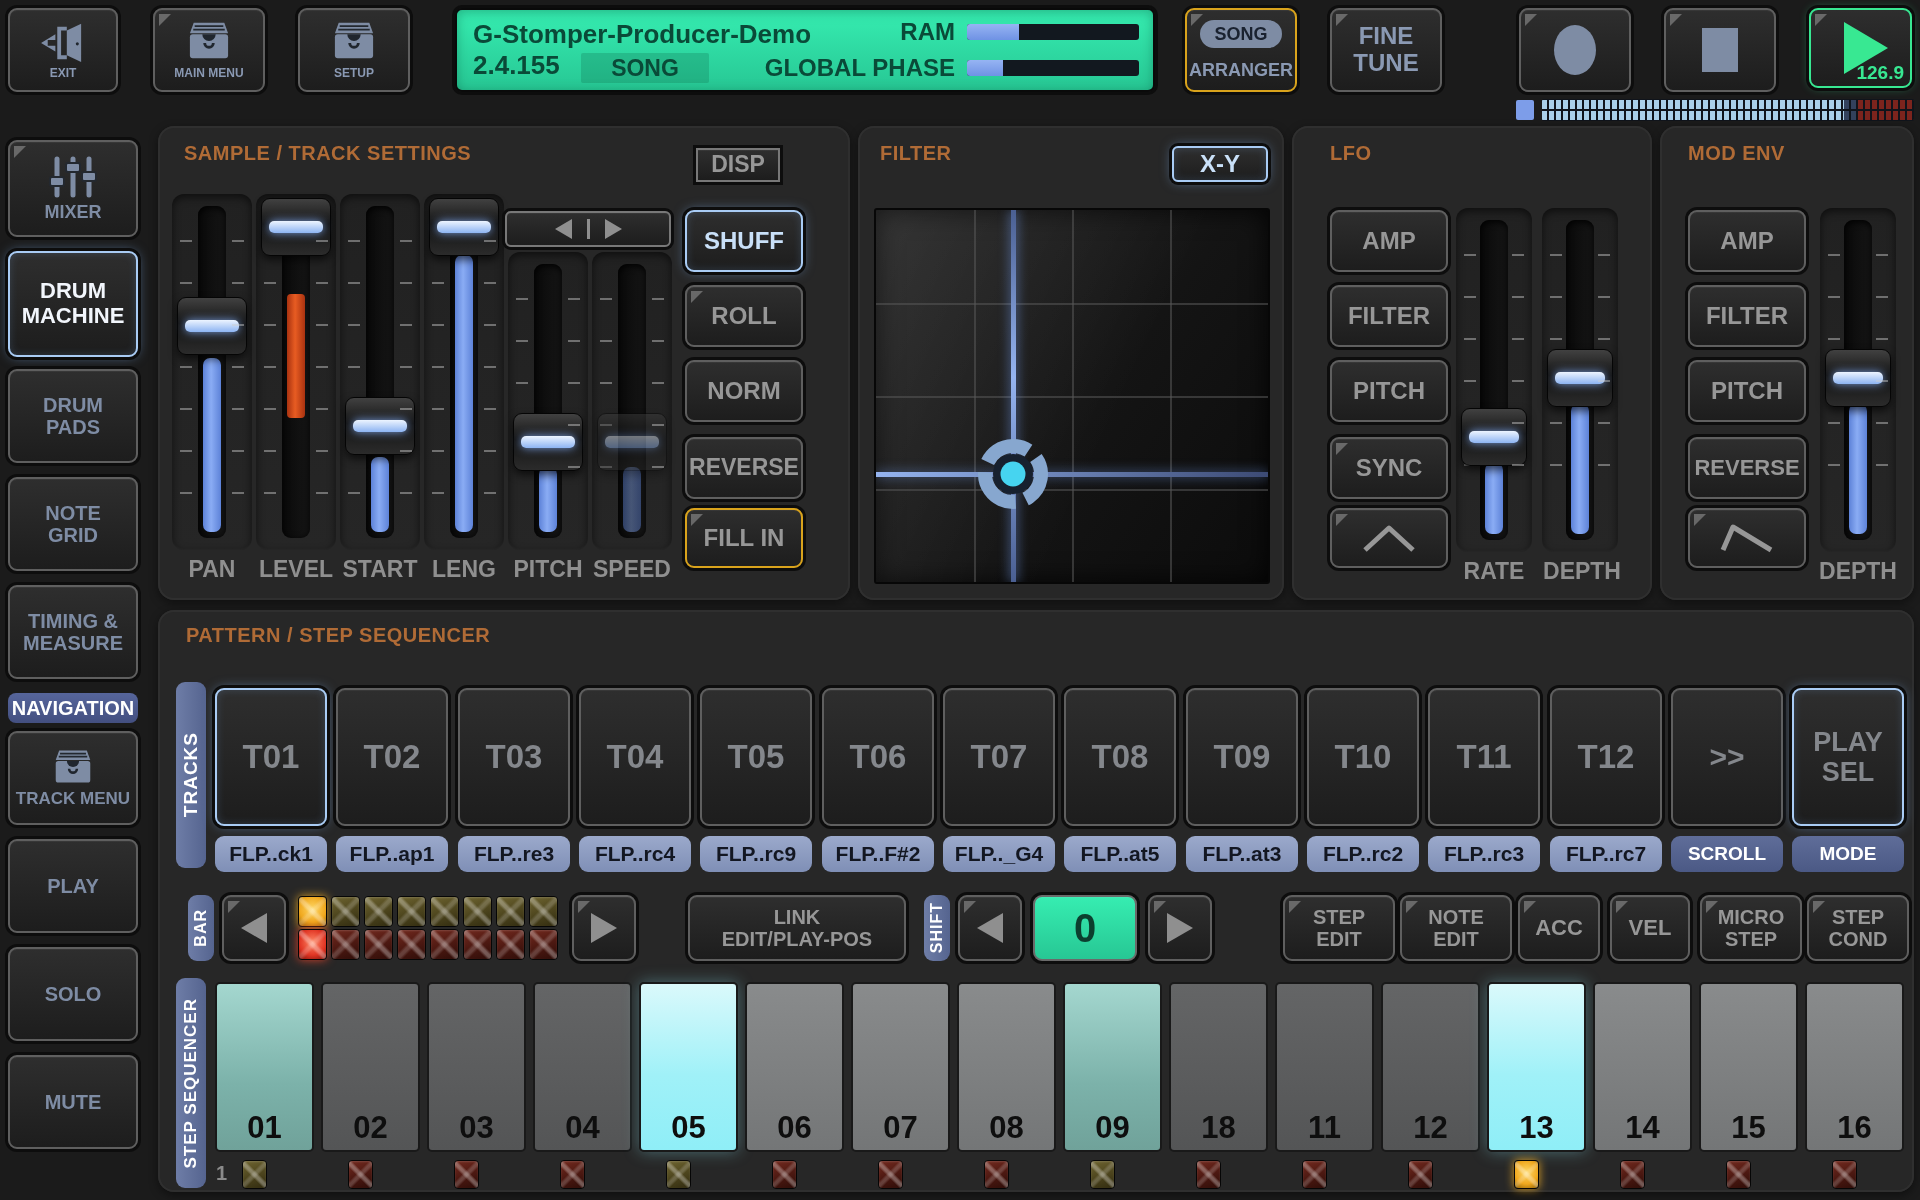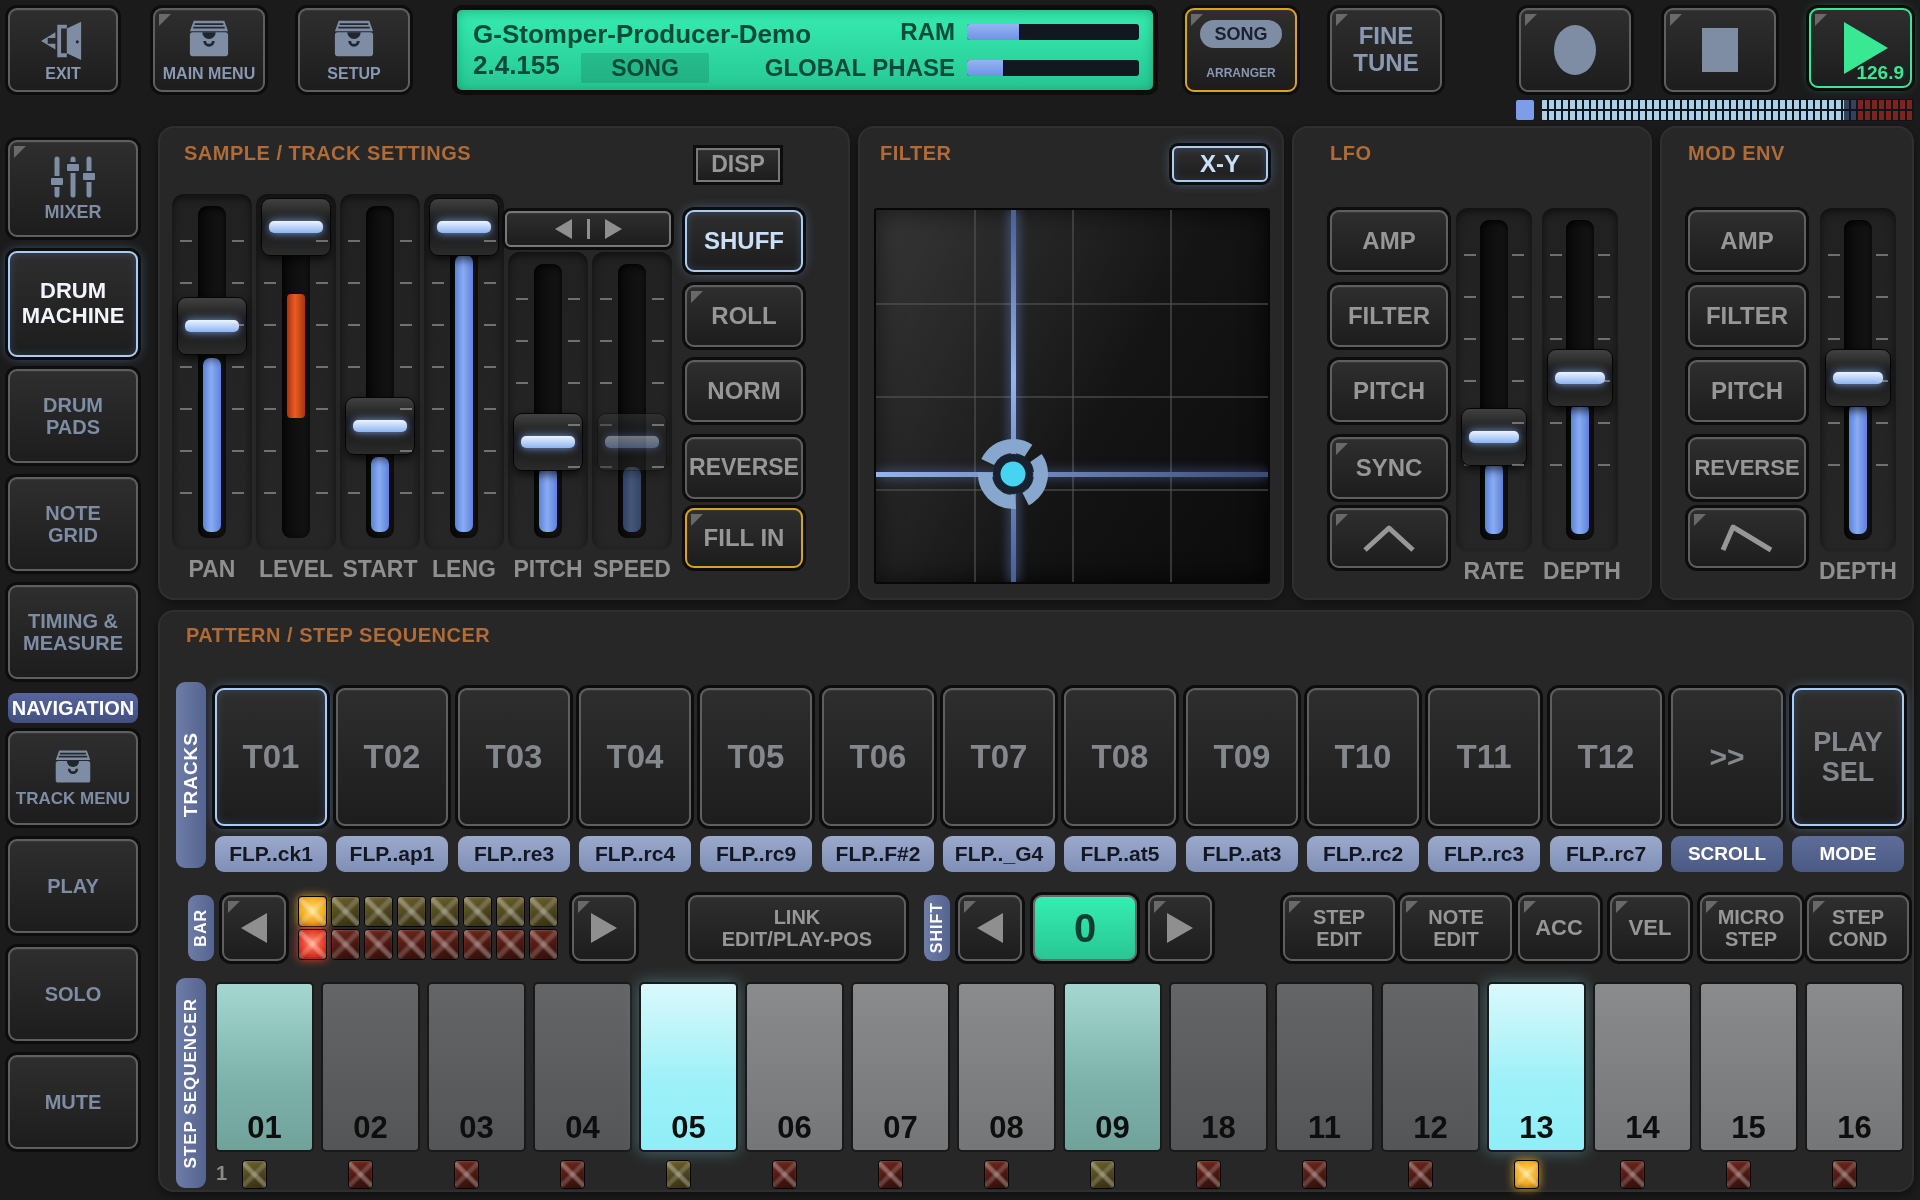--- a/index.html
+++ b/index.html
@@ -103,21 +103,21 @@
   .gl.v{top:0;bottom:0;width:2px;}
   .gl.h{left:0;right:0;height:2px;}
   #cross-v{position:absolute;top:0;bottom:0;width:5px;margin-left:-2px;
        background:linear-gradient(180deg,#4a5f92,#95b4f0 45%,#4a5f92);box-shadow:0 0 12px rgba(115,155,235,.8);}
   #cross-h{position:absolute;left:0;right:0;height:5px;margin-top:-2px;
        background:linear-gradient(90deg,#95b4f0,#3c4a74);box-shadow:0 0 12px rgba(115,155,235,.6);}
   #puck{position:absolute;width:76px;height:76px;margin:-38px 0 0 -38px;}
 
   #shift-display{background:linear-gradient(180deg,#36edb1,#27c794);border-color:#6a6a6a;color:#0c3f2f;font-size:40px;}
 
-  .tb-lbl{font-size:16px;margin-top:5px;}
+  .tb-lbl{font-size:12px;margin-top:5px;}
   .sb{left:8px;width:130px;font-size:20px;color:#7e8ca4;}
   .icon{display:block;}
 </style>
 </head>
 <body>
 
 <div id="stage">
 
   <div class="btn" style="left:8px;top:8px;width:110px;height:84px">
     <svg class="icon" width="50" height="42" viewBox="0 0 52 44">
@@ -165,21 +165,21 @@
     <div style="position:absolute;right:14px;bottom:8px;display:flex;align-items:center;gap:12px">
       <span style="font-size:24px">GLOBAL PHASE</span>
       <span class="pbar">
           <i style="width: 21%;"></i>
         </span>
     </div>
   </div>
 
   <div class="btn mark sel-orange" style="left:1185px;top:8px;width:112px;height:84px;justify-content:space-between;padding:10px 0">
     <span style="background:#7e8ca4;color:#1a2230;border-radius:16px;padding:4px 14px;font-size:18px">SONG</span>
-    <span style="font-size:12px">ARRANGER</span>
+    <span style="font-size:18px">ARRANGER</span>
   </div>
 
   <div class="btn mark" style="left:1330px;top:8px;width:112px;height:84px;font-size:24px;padding:0 8px">
     <span>FINE TUNE</span>
   </div>
 
   <div class="btn mark" style="left:1519px;top:8px;width:112px;height:84px">
     <span class="icon" style="width:42px;height:50px;border-radius:50%;background:#7e8ca4"></span>
   </div>
   <div class="btn mark" style="left:1664px;top:8px;width:112px;height:84px">

